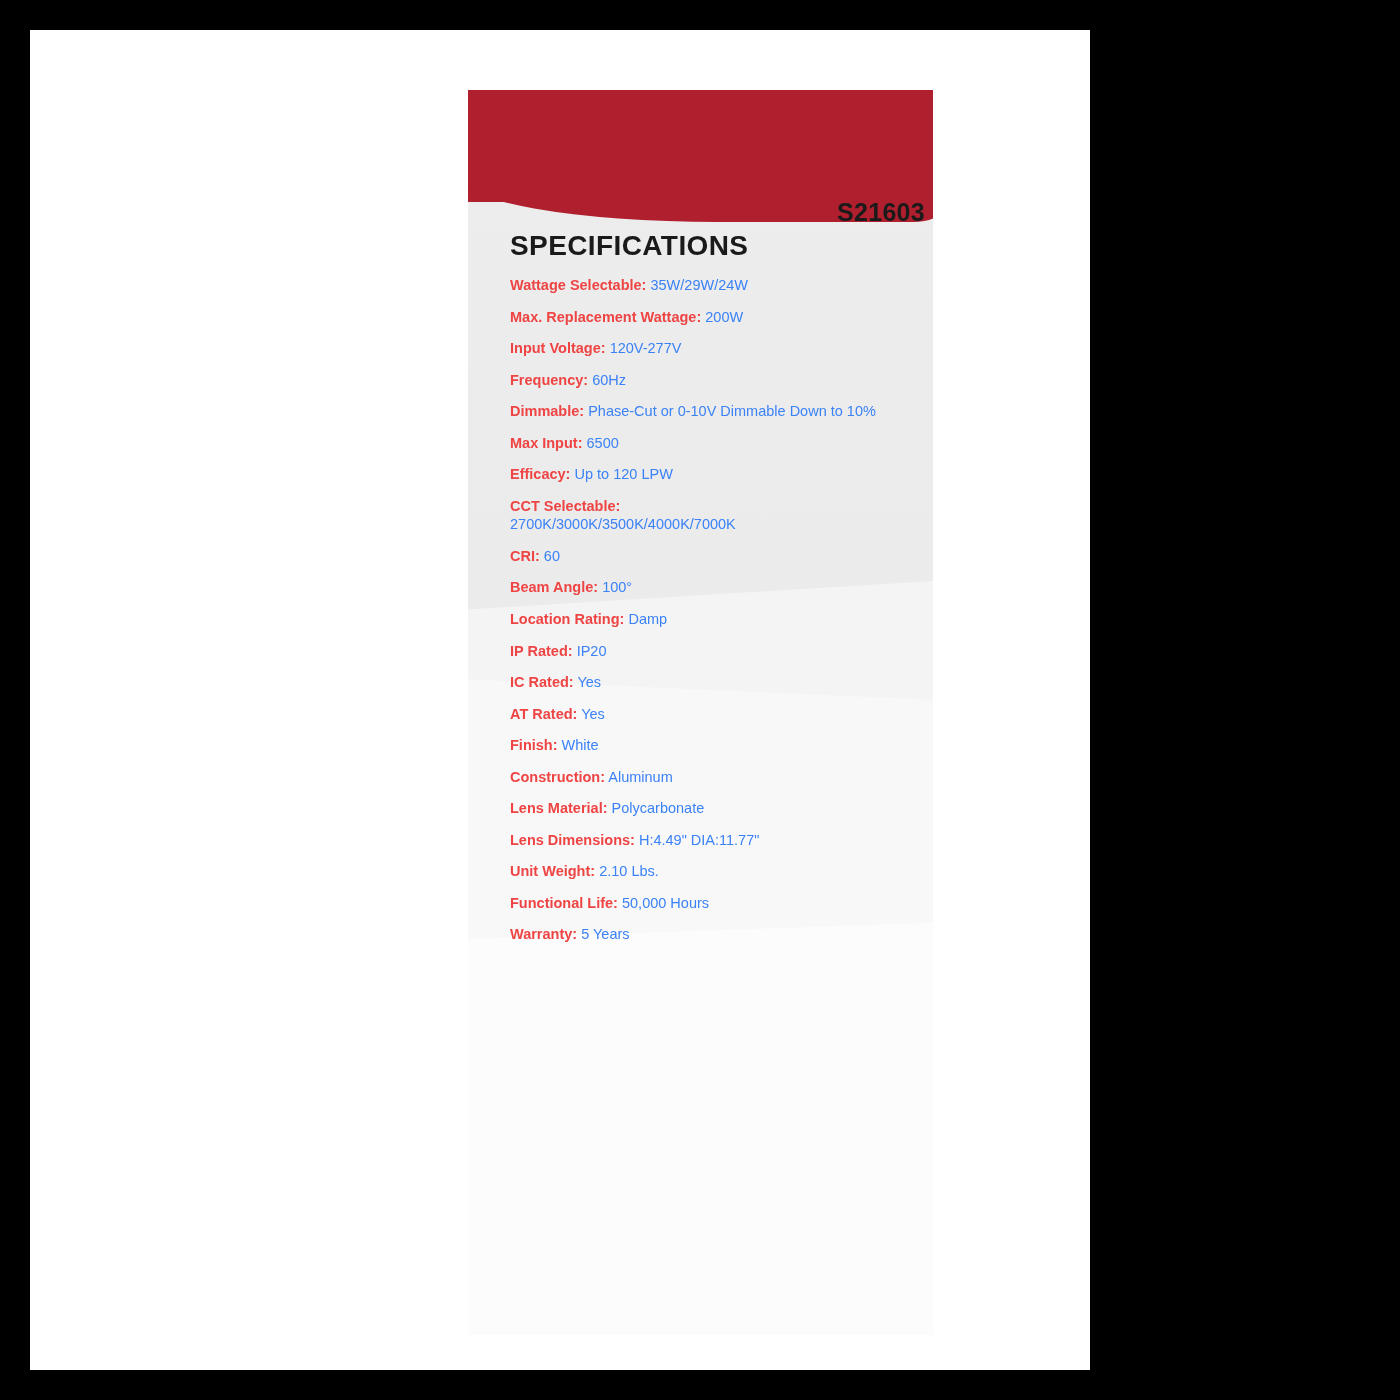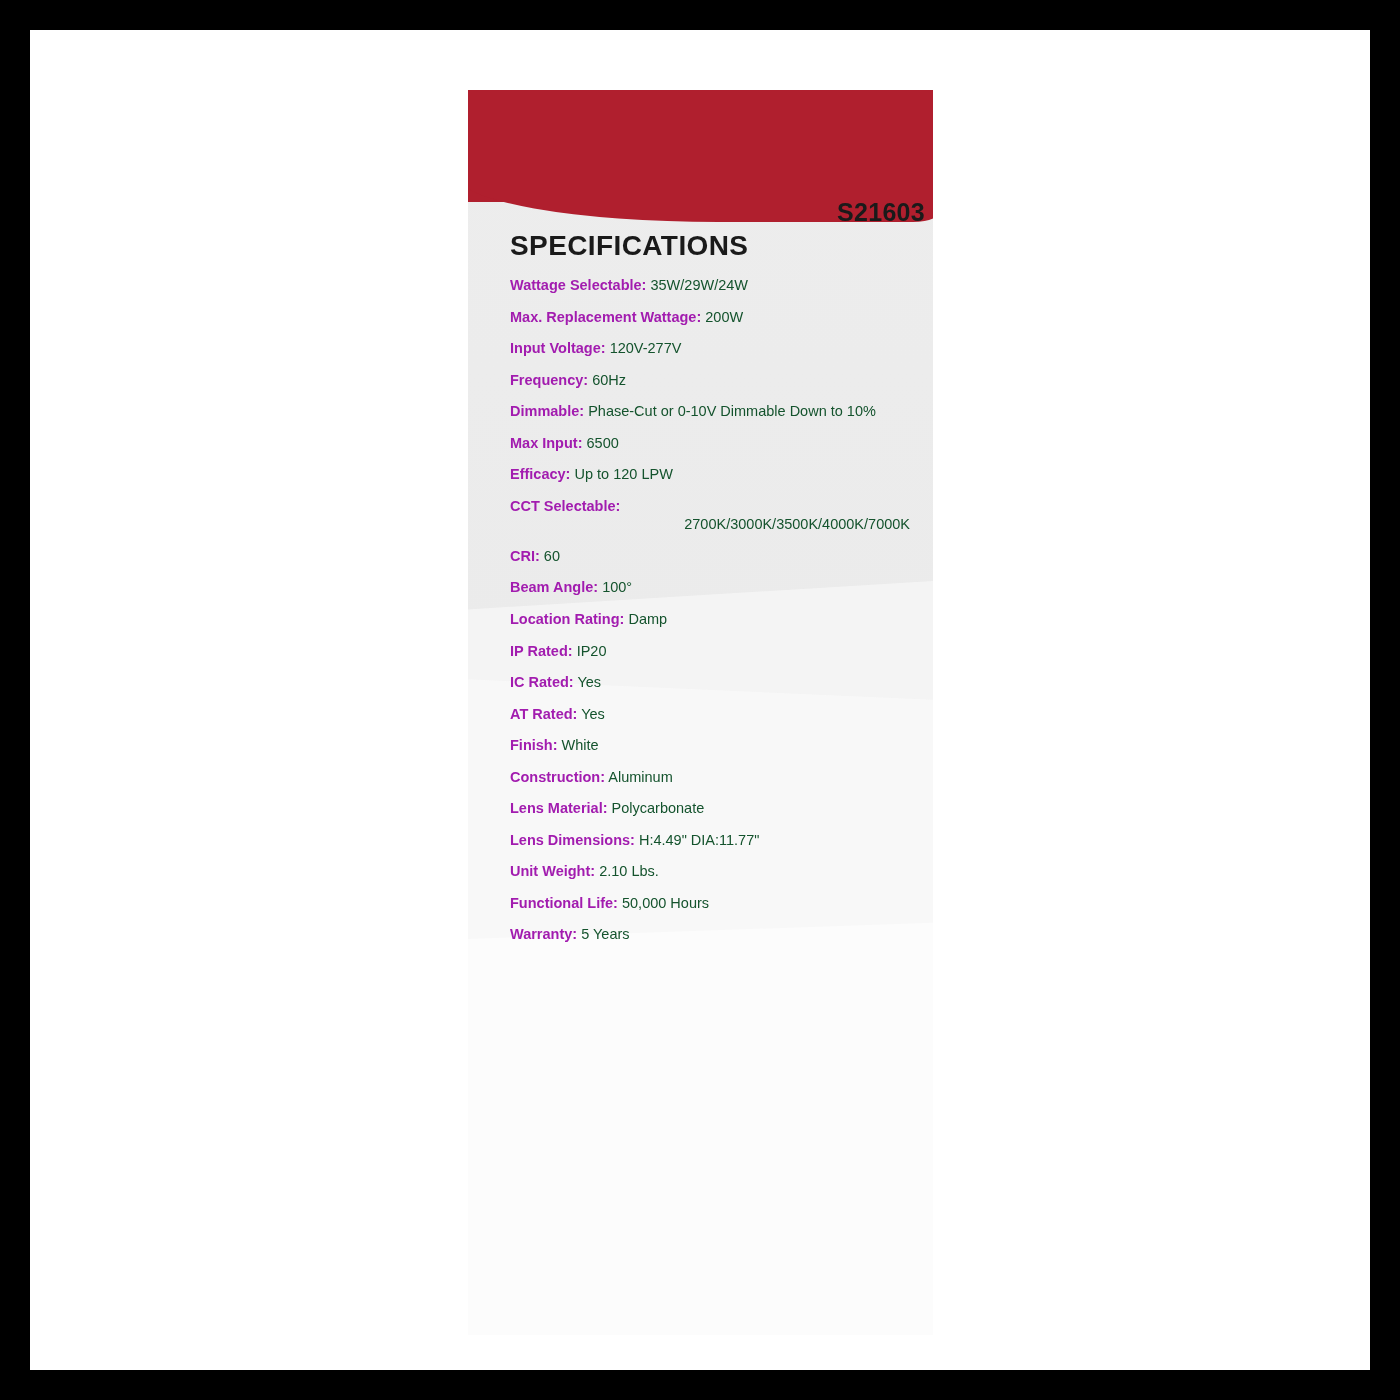--- a/index.html
+++ b/index.html
@@ -10,21 +10,21 @@
   body {
     width: 1400px;
     height: 1400px;
     font-family: "Liberation Sans", sans-serif;
     overflow: hidden;
   }
   .page {
     position: absolute;
     left: 30px;
     top: 30px;
-    width: 1340px;
+    width: 1060px;
     height: 1340px;
     background: #ffffff;
   }
   .spec-card {
     position: absolute;
     left: 438px;   
     top: 60px;     
     width: 465px;
     height: 1245px;
     overflow: hidden;
@@ -115,26 +115,25 @@
     margin-bottom: 14px;
   }
   .spec-row {
     font-size: 14.5px;
     line-height: 1.28;
     color: #3a3a3a;
     margin-bottom: 13px;
   }
   .spec-row .k {
     font-weight: bold;
-    color: #a21caf;
+    color: #ef4444;
   }
   .spec-row .v {
     font-weight: normal;
-    color: #14532d;
-    text-align: right;
+    color: #3b82f6;
   }
   .spec-row.stacked .v {
     display: block;
   }
 </style>
 </head>
 <body>
 
 <div class="page">
   <div class="spec-card">

